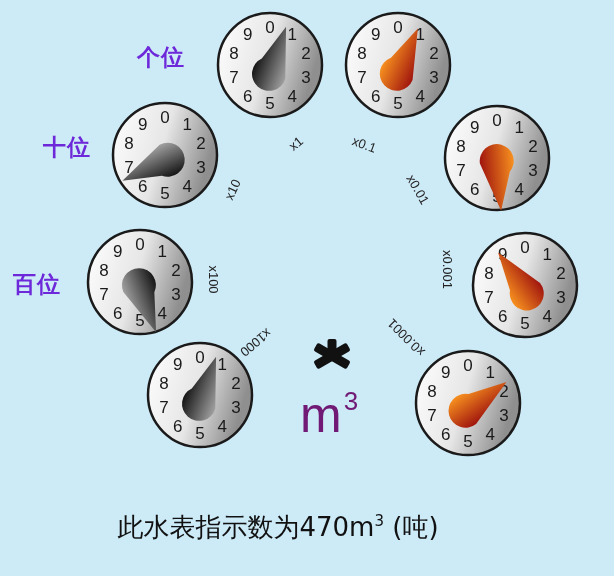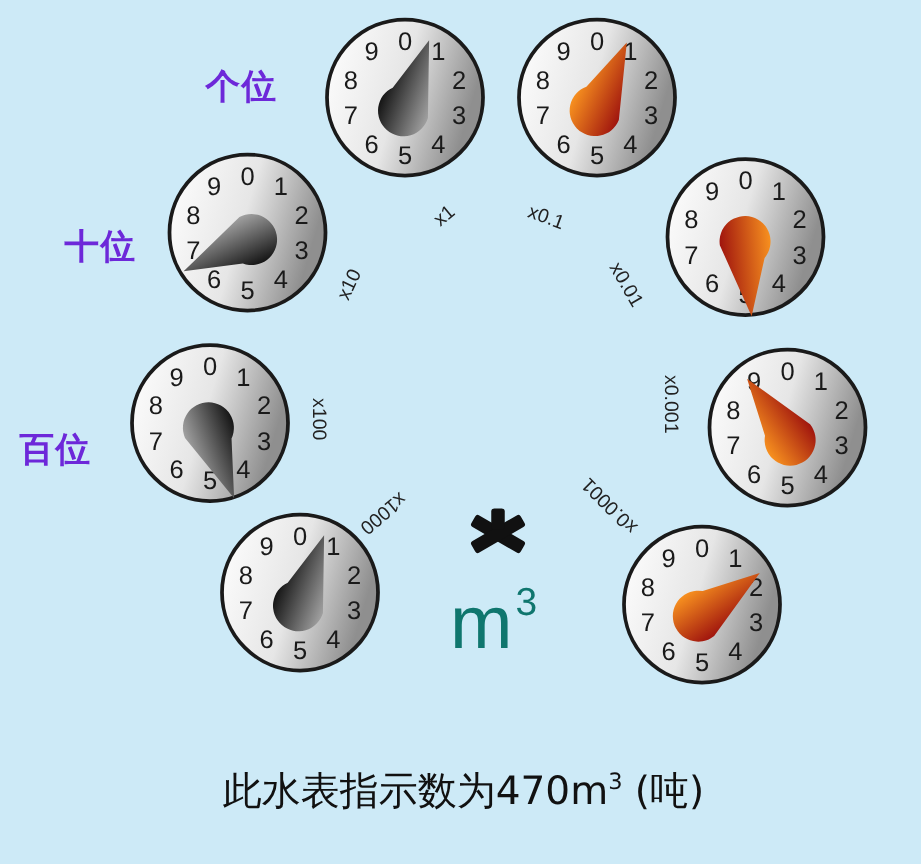--- a/index.html
+++ b/index.html
@@ -13,28 +13,28 @@
   .place-label {
     position:absolute; font-size:23px; font-weight:bold; color:#6d28d9;
     font-family:"DejaVu Sans",sans-serif; letter-spacing:1px;
   }
   .mult-label {
     position:absolute; font-size:13px; color:#222;
     font-family:"Liberation Sans","DejaVu Sans",sans-serif;
     white-space:nowrap; transform-origin:center center;
   }
   .unit {
-    position:absolute; left:300px; top:390px; font-size:50px; color:#0f766e;
+    position:absolute; left:300px; top:390px; font-size:50px; color:#701a75;
     font-family:"Liberation Sans",sans-serif; line-height:1;
   }
   .unit sup { font-size:26px; vertical-align:top; position:relative; top:-2px; margin-left:2px; }
   .asterisk { position:absolute; left:312px; top:338px; width:40px; height:36px; }
   .caption {
     position:absolute; left:0; width:556px; top:510px; text-align:center;
-    font-size:26px; color:#111; font-family:"DejaVu Sans",sans-serif;margin-left:31px;
+    font-size:26px; color:#111; font-family:"DejaVu Sans",sans-serif;
   }
   .caption sup { font-size:15px; vertical-align:top; position:relative; top:2px; }
 </style>
 </head>
 <body>
 
 <div id="stage">
   <svg id="dials-svg" width="614" height="576" style="position:absolute;left:0;top:0;">
     <defs>
       <linearGradient id="faceGrad" x1="0" y1="0" x2="1" y2="0.3">
@@ -161,22 +161,22 @@
           <text x="-22.3" y="36.7" text-anchor="middle" font-size="17" font-family="Liberation Sans, sans-serif" fill="#1a1a1a">6</text>
           <text x="-36.1" y="17.7" text-anchor="middle" font-size="17" font-family="Liberation Sans, sans-serif" fill="#1a1a1a">7</text>
           <text x="-36.1" y="-5.7" text-anchor="middle" font-size="17" font-family="Liberation Sans, sans-serif" fill="#1a1a1a">8</text>
           <text x="-22.3" y="-24.7" text-anchor="middle" font-size="17" font-family="Liberation Sans, sans-serif" fill="#1a1a1a">9</text>
           <path d="M 0 -47 L 17 2 A 17 17 0 1 1 -12 -9 Z" fill="url(#orangeGrad)" transform="translate(0,6) rotate(55)"></path>
         </g>
       </g>
   </svg>
 
   <div class="place-label" style="left:137px;top:42px;">个位</div>
-  <div class="place-label" style="left:43px;top:149px;font-family:Liberation Mono, monospace;">十位</div>
-  <div class="place-label" style="left:13px;top:284px;">百位</div>
+  <div class="place-label" style="left:43px;top:132px;font-family:Liberation Mono, monospace;">十位</div>
+  <div class="place-label" style="left:13px;top:269px;">百位</div>
 
   <div class="mult-label" style="left:289px;top:136px;transform:rotate(-40deg);">x1</div>
   <div class="mult-label" style="left:352px;top:137px;transform:rotate(20deg);">x0.1</div>
   <div class="mult-label" style="left:222px;top:182px;transform:rotate(-65deg);">x10</div>
   <div class="mult-label" style="left:402px;top:182px;transform:rotate(60deg);">x0.01</div>
   <div class="mult-label" style="left:199px;top:272px;transform:rotate(90deg);">x100</div>
   <div class="mult-label" style="left:428px;top:262px;transform:rotate(90deg);">x0.001</div>
   <div class="mult-label" style="left:238px;top:335px;transform:rotate(140deg);">x1000</div>
   <div class="mult-label" style="left:383px;top:330px;transform:rotate(-135deg);">x0.0001</div>
 

